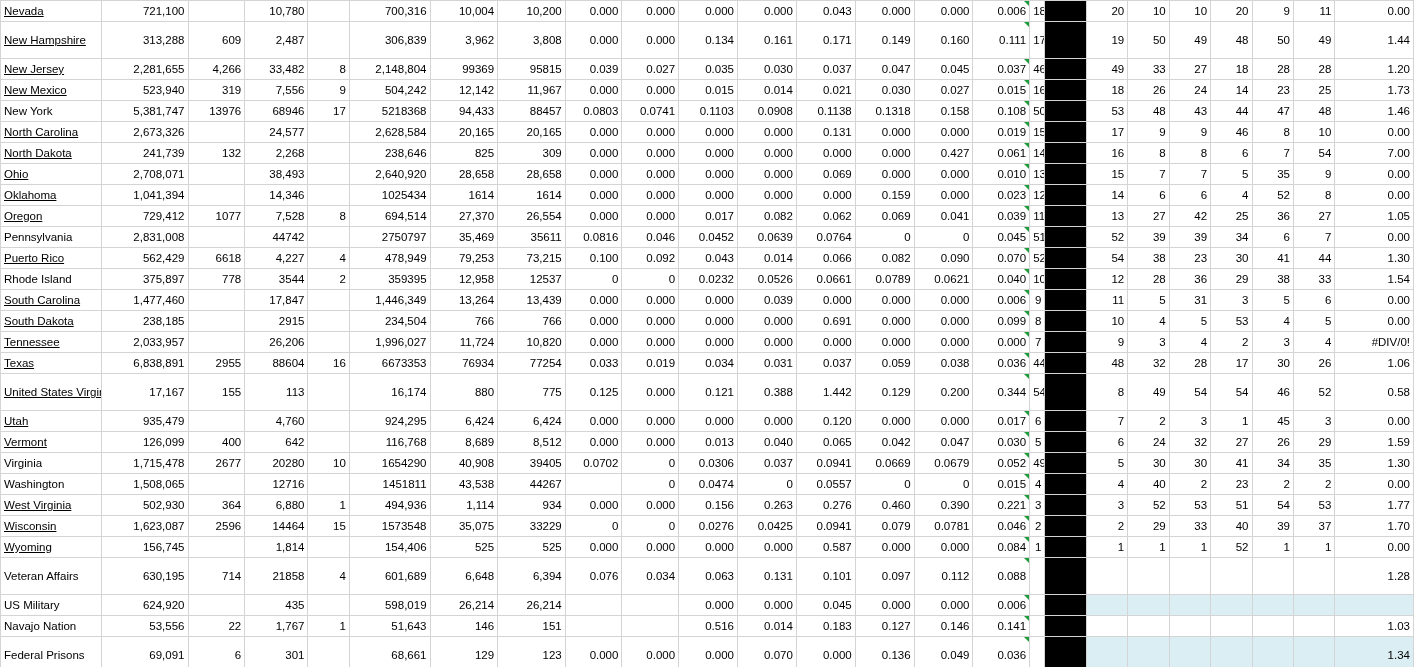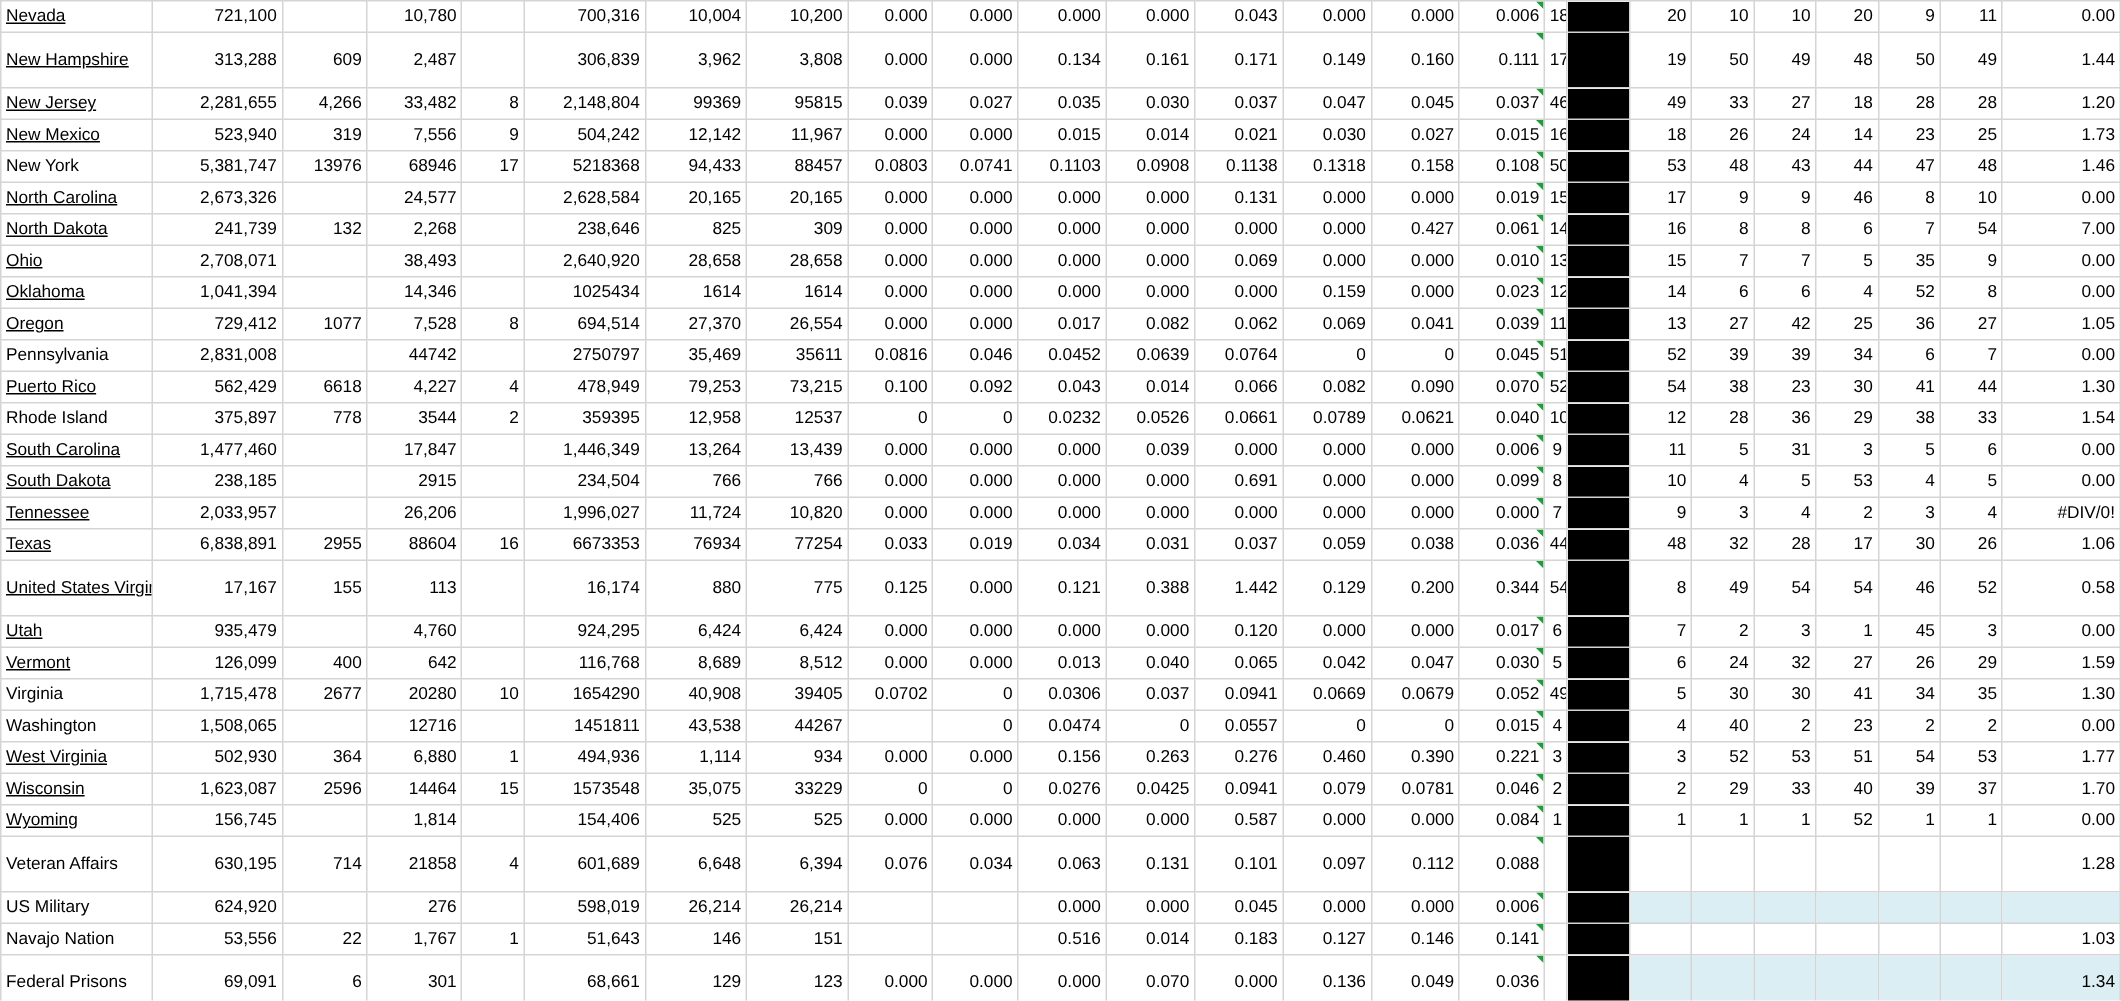--- a/index.html
+++ b/index.html
@@ -797,21 +797,21 @@
         <td class="num"></td>
         <td class="num"></td>
         <td class="num"></td>
         <td class="num"></td>
         <td class="num">1.28</td>
       </tr>
       <tr style="height: 20px;">
         <td class="name"><span>US Military</span></td>
         <td class="num">624,920</td>
         <td class="num"></td>
-        <td class="num">276</td>
+        <td class="num">435</td>
         <td class="num"></td>
         <td class="num">598,019</td>
         <td class="num">26,214</td>
         <td class="num">26,214</td>
         <td class="num"></td>
         <td class="num"></td>
         <td class="num">0.000</td>
         <td class="num">0.000</td>
         <td class="num">0.045</td>
         <td class="num">0.000</td>

